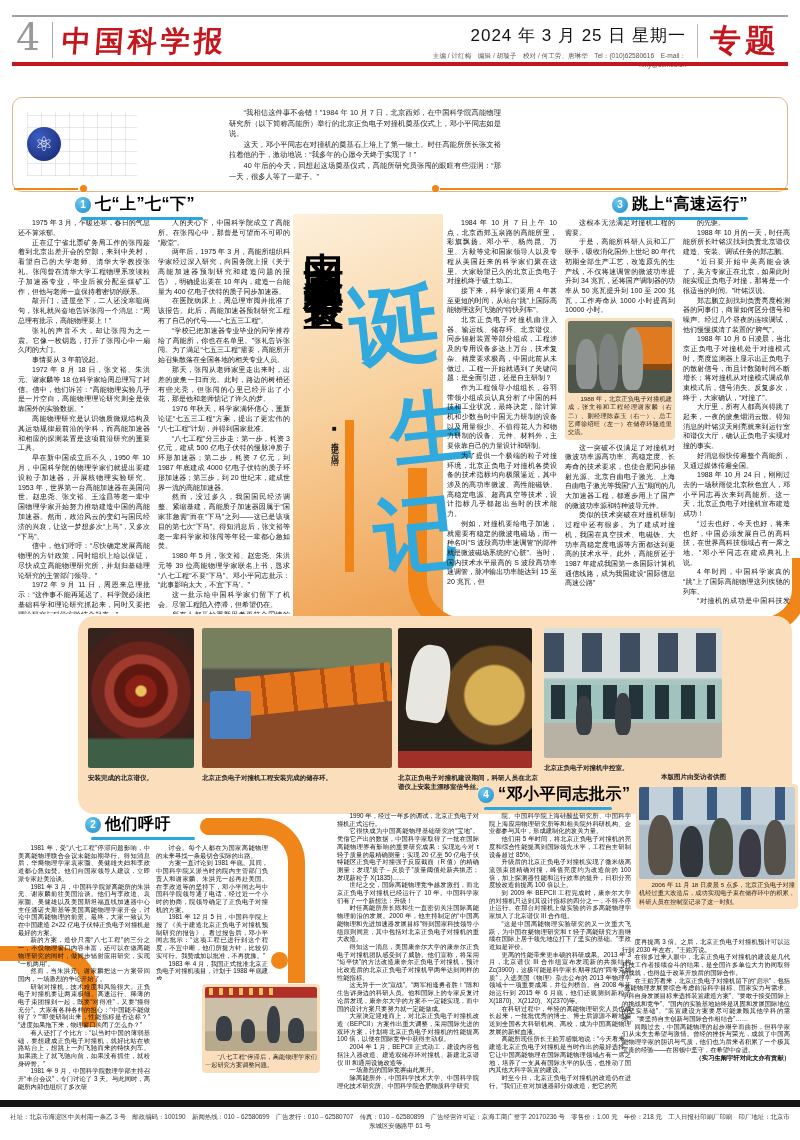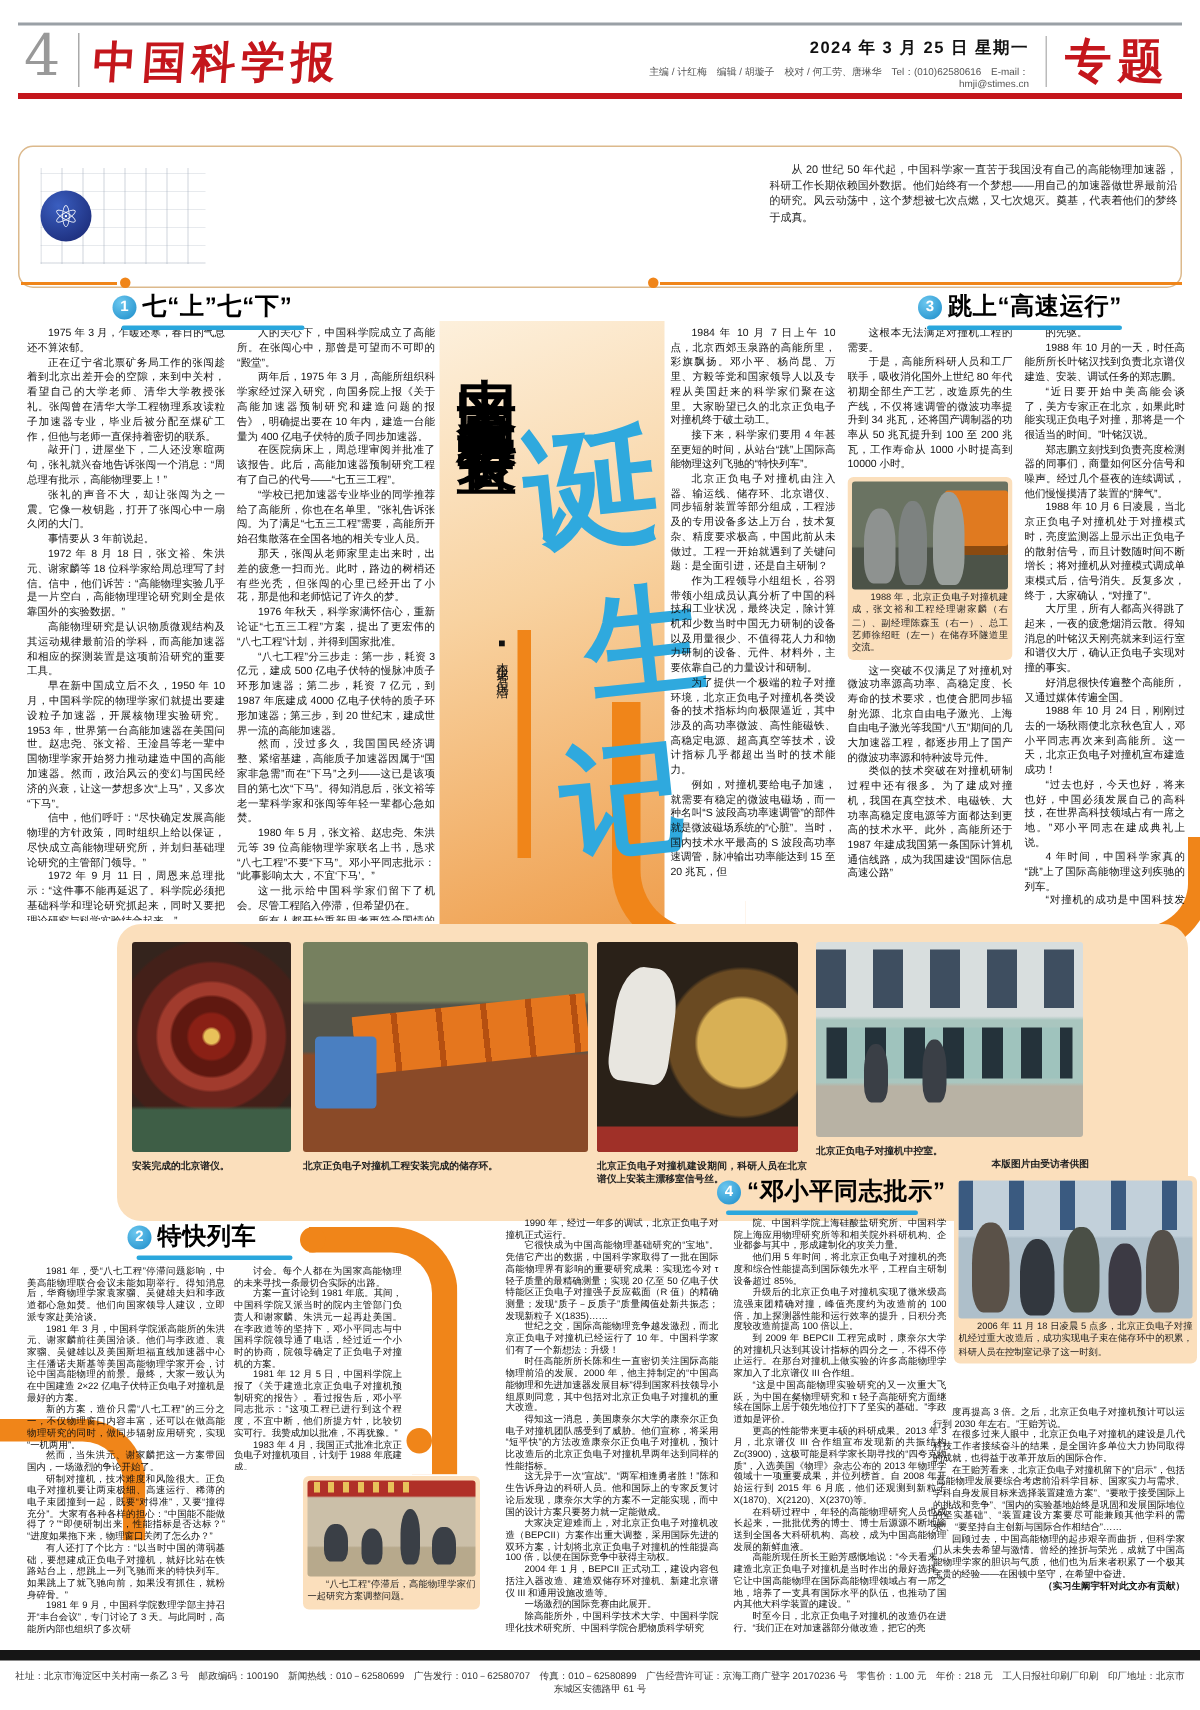--- a/index.html
+++ b/index.html
@@ -6,21 +6,21 @@
   .page{position:relative;width:800px;height:1140px;background:#fff;overflow:hidden;
         font-family:"Liberation Sans",sans-serif;color:#111;}
   
   .rule-top{position:absolute;left:12px;top:15px;width:776px;height:2px;background:#9aa0a6;}
   .page-num{position:absolute;left:16px;top:18px;font-family:"DejaVu Serif",serif;
             font-size:38px;color:#999;line-height:1;}
   .mast-div1{position:absolute;left:52px;top:22px;width:1px;height:36px;background:#aaa;}
   .paper-name{position:absolute;left:62px;top:22px;font-family:"DejaVu Serif",serif;
               font-size:29px;font-weight:bold;color:#c4161c;letter-spacing:4px;transform:skewX(-4deg);}
   .head-right{position:absolute;left:400px;top:24px;width:286px;text-align:right;}
-  .head-date{font-size:11px;font-weight:bold;color:#111;letter-spacing:1px;}
+  .head-date{font-size:17px;font-weight:normal;color:#111;letter-spacing:1px;}
   .head-staff{font-size:6.6px;color:#555;margin-top:5px;}
   .mast-div2{position:absolute;left:697px;top:24px;width:1px;height:34px;background:#bbb;}
   .sec-label-big{position:absolute;left:710px;top:20px;font-size:31px;font-weight:bold;color:#c4161c;letter-spacing:4px;}
   .rule-red{position:absolute;left:12px;top:62px;width:776px;height:4px;background:#c4161c;}
   
   .intro-box{position:absolute;left:12px;top:97px;width:774px;height:93px;border:1px solid #dcb98c;
              border-radius:10px;background:#fff;z-index:2;}
   .intro-logo{position:absolute;left:14px;top:14px;width:200px;height:64px;
       background:
         repeating-linear-gradient(0deg, rgba(160,170,185,.25) 0 1px, transparent 1px 12px),
@@ -120,22 +120,26 @@
     <div class="head-staff">主编 / 计红梅　编辑 / 胡璇子　校对 / 何工劳、唐琳华　Tel：(010)62580616　E-mail：hmji@stimes.cn</div>
   </div>
   <div class="mast-div2"></div>
   <div class="sec-label-big">专题</div>
   <div class="rule-red"></div>
 
   <div class="intro-box">
     <div class="intro-logo">
       <span class="logo-badge">⚛</span>
     </div>
+    <div class="intro-col intro-col-mid">
+        <p>“我相信这件事不会错！”1984 年 10 月 7 日，北京西郊，在中国科学院高能物理研究所（以下简称高能所）举行的北京正负电子对撞机奠基仪式上，邓小平同志如是说。</p>
+        <p>这天，邓小平同志在对撞机的奠基石上培上了第一锹土。时任高能所所长张文裕拉着他的手，激动地说：“我多年的心愿今天终于实现了！”</p>
+        <p>40 年后的今天，回想起这场奠基仪式，高能所研究员张闯的眼眶有些湿润：“那一天，很多人等了一辈子。”</p>
+      </div>
     <div class="intro-col intro-col-right">
-        <p>从 20 世纪 50 年代起，中国科学家一直苦于我国没有自己的高能物理加速器，科研工作长期依赖国外数据。他们始终有一个梦想——用自己的加速器做世界最前沿的研究。风云动荡中，这个梦想被七次点燃，又七次熄灭。奠基，代表着他们的梦终于成真。</p>
       </div>
   </div>
   <div class="deco-dotline" style="left:14px;top:188px;width:64px;"></div>
   <div class="deco-dot" style="left:80px;top:185px;"></div>
   <div class="deco-dot" style="left:432px;top:185px;"></div>
   <div class="deco-dotline" style="left:440px;top:188px;width:348px;"></div>
 
   <div class="sec-head" style="left:75px;top:194px;">
     <span class="sec-num">1</span>
     <span class="sec-label">七“上”七“下”</span>
@@ -245,21 +249,21 @@
   <div class="strip-cap" style="left:88px;top:774px;width:106px;">安装完成的北京谱仪。</div>
   <div class="strip-cap" style="left:202px;top:774px;width:190px;">北京正负电子对撞机工程安装完成的储存环。</div>
   <div class="strip-cap" style="left:398px;top:774px;width:140px;">北京正负电子对撞机建设期间，科研人员在北京谱仪上安装主漂移室信号丝。</div>
   <div class="strip-cap" style="left:544px;top:764px;width:182px;">
     <span>北京正负电子对撞机中控室。</span>
     <div class="credit">本版图片由受访者供图</div>
   </div>
 
   <div class="sec-head" style="left:85px;top:814px;">
     <span class="sec-num">2</span>
-    <span class="sec-label">特快列车</span>
+    <span class="sec-label">他们呼吁</span>
     <span class="sec-line" style="width:104px;"></span>
   </div>
 
   <div class="sec-head" style="left:478px;top:784px;">
     <span class="sec-num">4</span>
     <span class="sec-label">“邓小平同志批示”</span>
     <span class="sec-line" style="width:128px;"></span>
   </div>
 
   <div class="deco" style="left:206px;top:818px;width:82px;height:148px;border-top:17px solid #f08519;border-right:17px solid #f08519;border-top-right-radius:44px;"></div>

